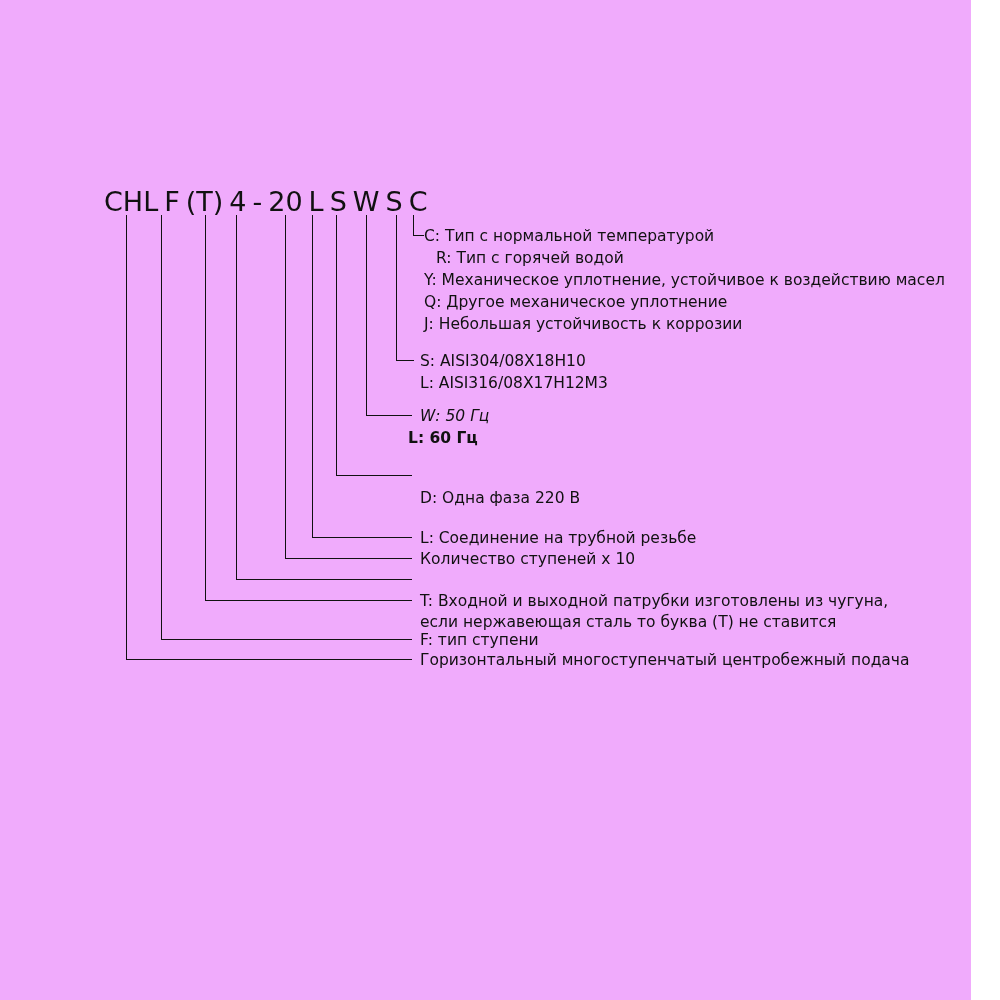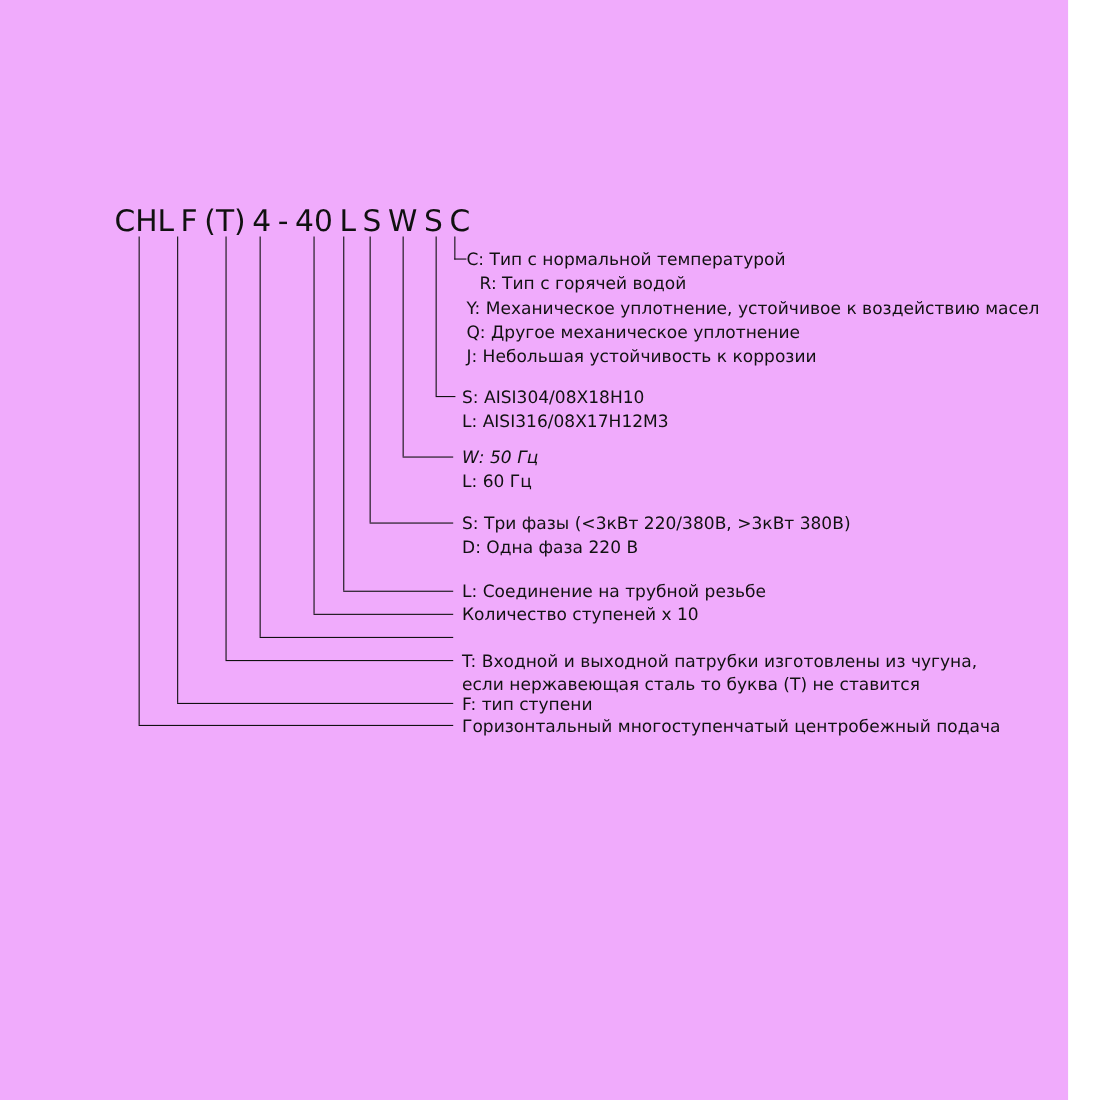--- a/index.html
+++ b/index.html
@@ -66,21 +66,21 @@
 <body>
 
 <div id="canvas">
 
   <div class="code-row">
     <span class="code-seg">CHL</span>
     <span class="code-seg">F</span>
     <span class="code-seg">(T)</span>
     <span class="code-seg">4</span>
     <span class="code-seg">-</span>
-    <span class="code-seg">40</span>
+    <span class="code-seg">20</span>
     <span class="code-seg">L</span>
     <span class="code-seg">S</span>
     <span class="code-seg">W</span>
     <span class="code-seg">S</span>
     <span class="code-seg">C</span>
   </div>
 
   <div class="vline" style="left:413px; top:215px; height:21px;"></div>
   <div class="hline" style="left:413px; top:235px; width:11px;"></div>
 
@@ -114,23 +114,22 @@
   <div class="note" style="left:424px; top:226px;">C: Тип с нормальной температурой</div>
   <div class="note" style="left:424px; top:248px;margin-left:12px;">R: Тип с горячей водой</div>
   <div class="note" style="left:424px; top:270px;">Y: Механическое уплотнение, устойчивое к воздействию масел</div>
   <div class="note" style="left:424px; top:292px;">Q: Другое механическое уплотнение</div>
   <div class="note" style="left:424px; top:314px;">J: Небольшая устойчивость к коррозии</div>
 
   <div class="note" style="left:420px; top:351px;">S: AISI304/08X18H10</div>
   <div class="note" style="left:420px; top:373px;">L:  AISI316/08X17H12M3</div>
 
   <div class="note" style="left:420px; top:406px;font-style:italic;">W: 50 Гц</div>
-  <div class="note" style="left:420px; top:428px;">L: 60 Гц</div>
+  <div class="note" style="left:408px; top:428px;font-weight:bold;">L: 60 Гц</div>
 
-  <div class="note" style="left:420px; top:466px;">S: Три фазы (&lt;3кВт 220/380В, &gt;3кВт 380В)</div>
   <div class="note" style="left:420px; top:488px;">D: Одна фаза 220 В</div>
 
   <div class="note" style="left:420px; top:528px;">L: Соединение на трубной резьбе</div>
   <div class="note" style="left:420px; top:549px;">Количество ступеней х 10</div>
 
   <div class="note wrap" style="left:420px; top:591px;">T: Входной и выходной патрубки изготовлены из чугуна, если нержавеющая сталь то буква (Т) не ставится</div>
 
   <div class="note" style="left:420px; top:630px;">F: тип ступени</div>
   <div class="note" style="left:420px; top:650px;">Горизонтальный многоступенчатый центробежный подача</div>
 

